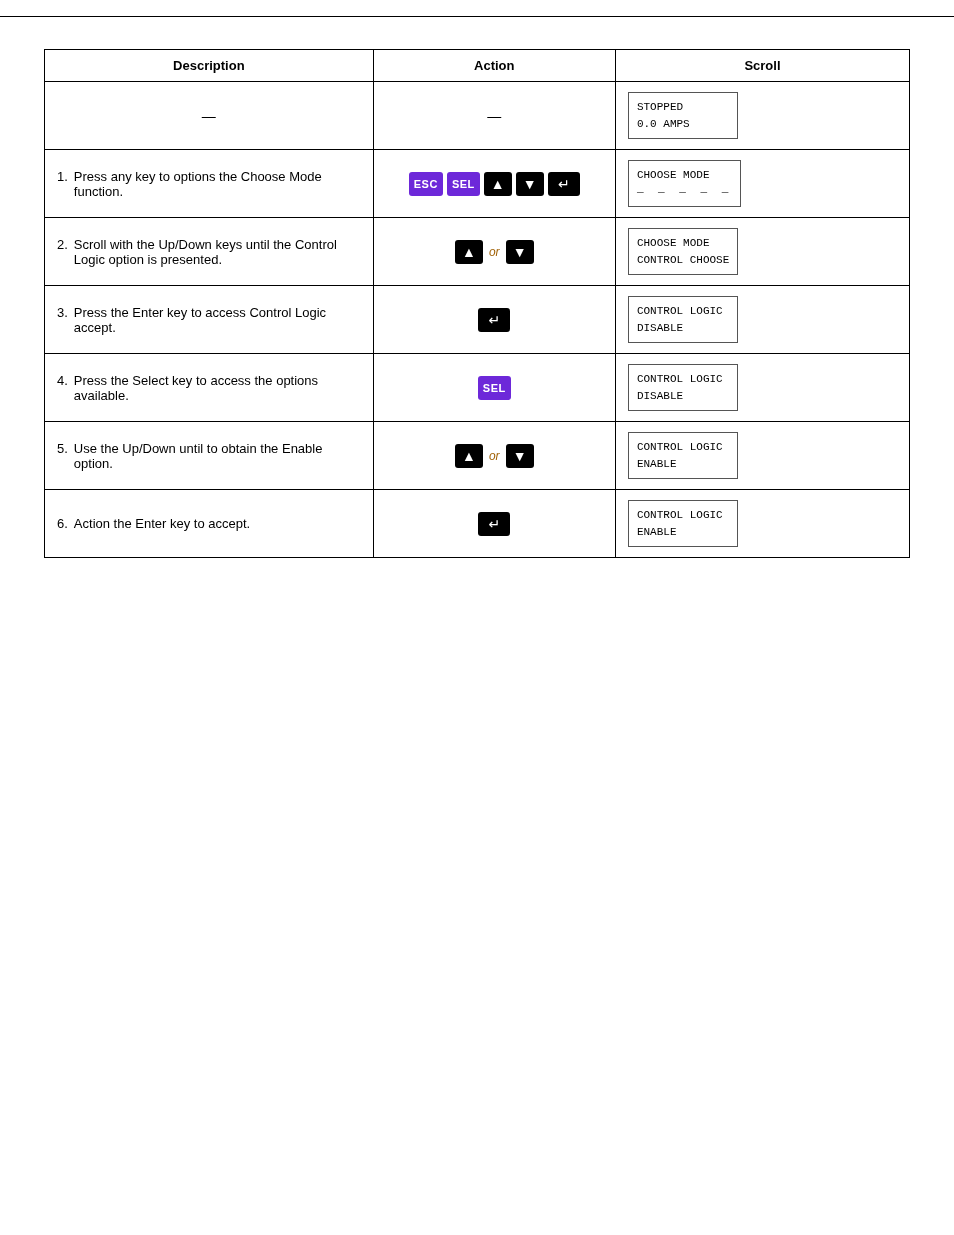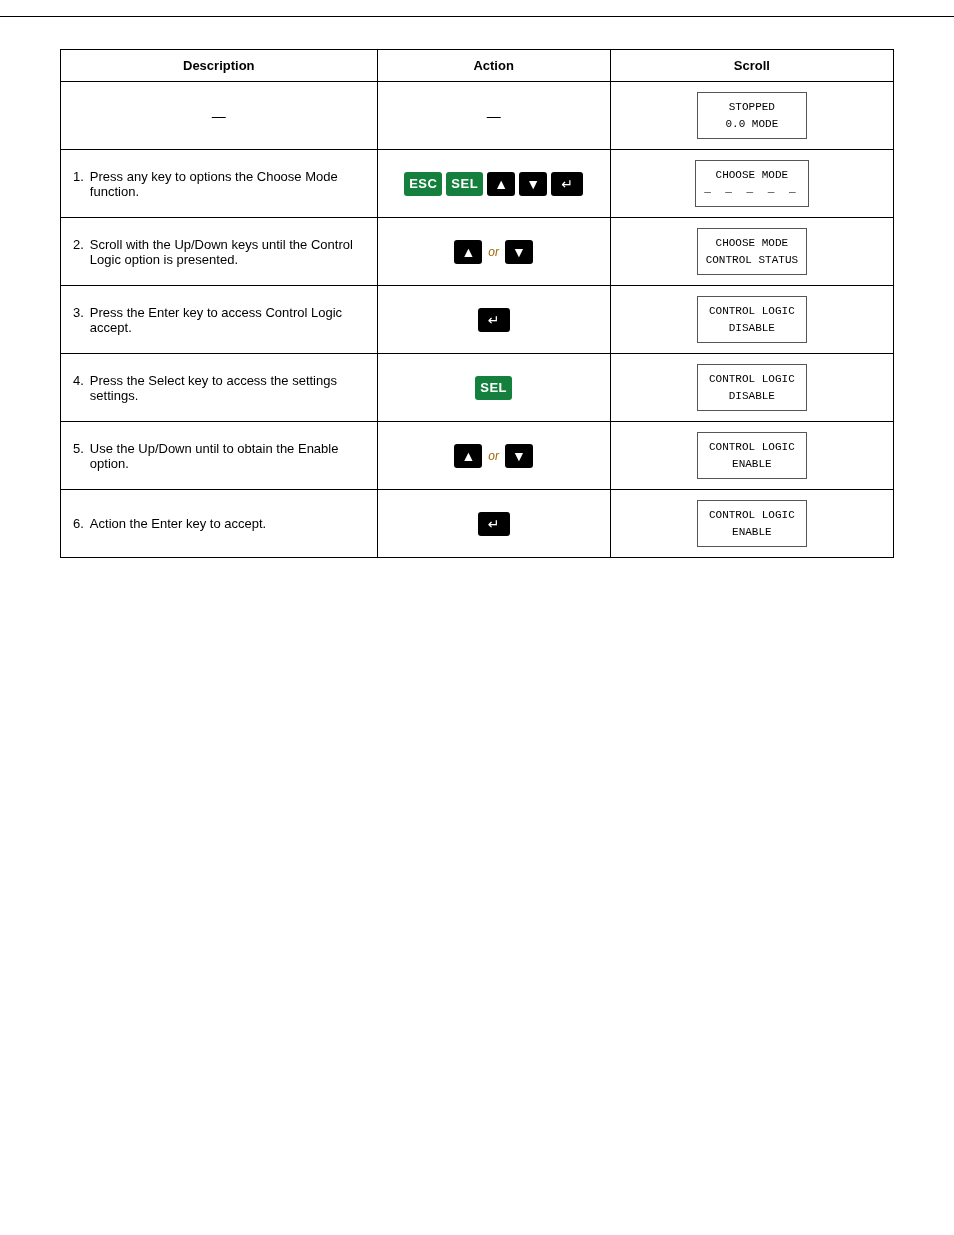--- a/index.html
+++ b/index.html
@@ -15,21 +15,21 @@
     .page-header {
       display: flex;
       justify-content: space-between;
       align-items: center;
       padding: 8px 40px;
       border-bottom: 1px solid #000;
       font-size: 12px;
     }
 
     .page-content {
-      padding: 20px 60px;
+      padding: 20px 44px;
     }
 
     .section-title {
       font-weight: bold;
       font-size: 14px;
       margin-bottom: 12px;
     }
 
     .main-table {
       width: 100%;
@@ -56,21 +56,21 @@
       width: 38%;
     }
 
     .action-cell {
       width: 28%;
       text-align: center;
     }
 
     .display-cell {
       width: 34%;
-      text-align: center;
+      text-align: left;
     }
 
     .display-box {
       border: 1px solid #555;
       padding: 6px 8px;
       font-size: 11px;
       font-family: 'Courier New', monospace;
       line-height: 1.5;
       display: inline-block;
       min-width: 110px;
@@ -80,23 +80,23 @@
       letter-spacing: 4px;
       font-size: 11px;
       color: #444;
       font-family: 'Courier New', monospace;
     }
 
     .btn-key {
       display: inline-flex;
       align-items: center;
       justify-content: center;
-      background: #15803d;
+      background: #6d28d9;
       color: #fff;
-      font-size: 13px;
+      font-size: 11px;
       font-weight: bold;
       border-radius: 3px;
       padding: 3px 5px;
       min-width: 28px;
       min-height: 24px;
       margin: 2px;
       letter-spacing: 0.5px;
     }
 
     .btn-arrow {
@@ -173,21 +173,21 @@
         <th class="action-cell">Action</th>
         <th class="display-cell">Scroll</th>
       </tr>
     </thead>
     <tbody id="table-body">
     <tr>
           <td class="desc-cell">
             <div style="text-align:center"><span class="em-dash">—</span></div>
           </td>
           <td class="action-cell"><span class="em-dash">—</span></td>
-          <td class="display-cell"><div class="display-box"><div>STOPPED</div><div>0.0 MODE</div></div></td>
+          <td class="display-cell"><div class="display-box"><div>STOPPED</div><div>0.0 AMPS</div></div></td>
         </tr>
         <tr>
           <td class="desc-cell">
             <div class="desc-content">
               <span class="desc-num">1.</span>
               <span>Press any key to options the Choose Mode function.</span>
             </div>
           </td>
           <td class="action-cell">
             <div class="action-group">
@@ -207,41 +207,41 @@
               <span>Scroll with the Up/Down keys until the Control Logic option is presented.</span>
             </div>
           </td>
           <td class="action-cell">
             <div class="action-group">
         <span class="btn-arrow">▲</span>
         <span class="or-text">or</span>
         <span class="btn-arrow">▼</span>
       </div>
           </td>
-          <td class="display-cell"><div class="display-box"><div>CHOOSE MODE</div><div>CONTROL STATUS</div></div></td>
+          <td class="display-cell"><div class="display-box"><div>CHOOSE MODE</div><div>CONTROL CHOOSE</div></div></td>
         </tr>
         <tr>
           <td class="desc-cell">
             <div class="desc-content">
               <span class="desc-num">3.</span>
               <span>Press the Enter key to access Control Logic accept.</span>
             </div>
           </td>
           <td class="action-cell">
             <div class="action-group">
         <span class="btn-enter">↵</span>
       </div>
           </td>
           <td class="display-cell"><div class="display-box"><div>CONTROL LOGIC</div><div>DISABLE</div></div></td>
         </tr>
         <tr>
           <td class="desc-cell">
             <div class="desc-content">
               <span class="desc-num">4.</span>
-              <span>Press the Select key to access the settings settings.</span>
+              <span>Press the Select key to access the options available.</span>
             </div>
           </td>
           <td class="action-cell">
             <div class="action-group">
         <span class="btn-key">SEL</span>
       </div>
           </td>
           <td class="display-cell"><div class="display-box"><div>CONTROL LOGIC</div><div>DISABLE</div></div></td>
         </tr>
         <tr>

